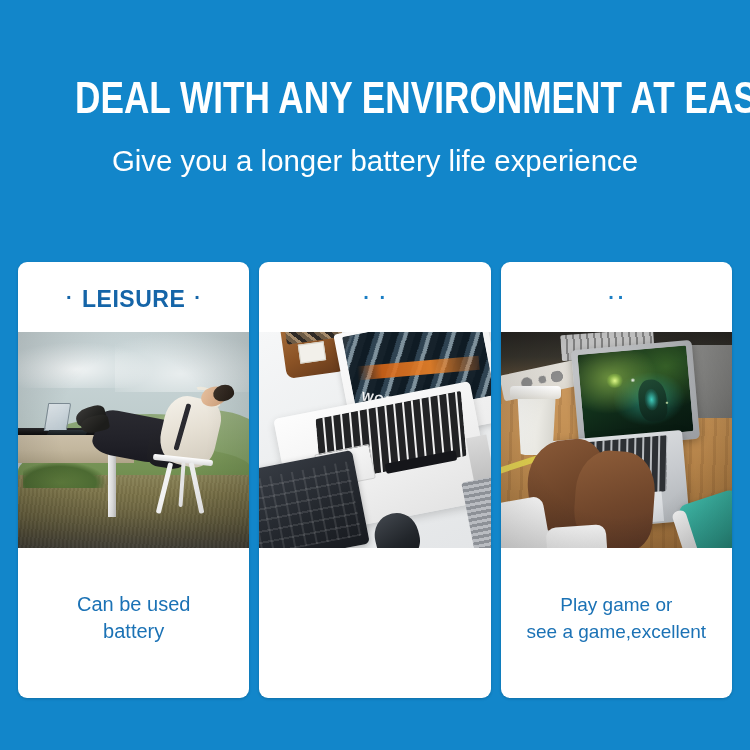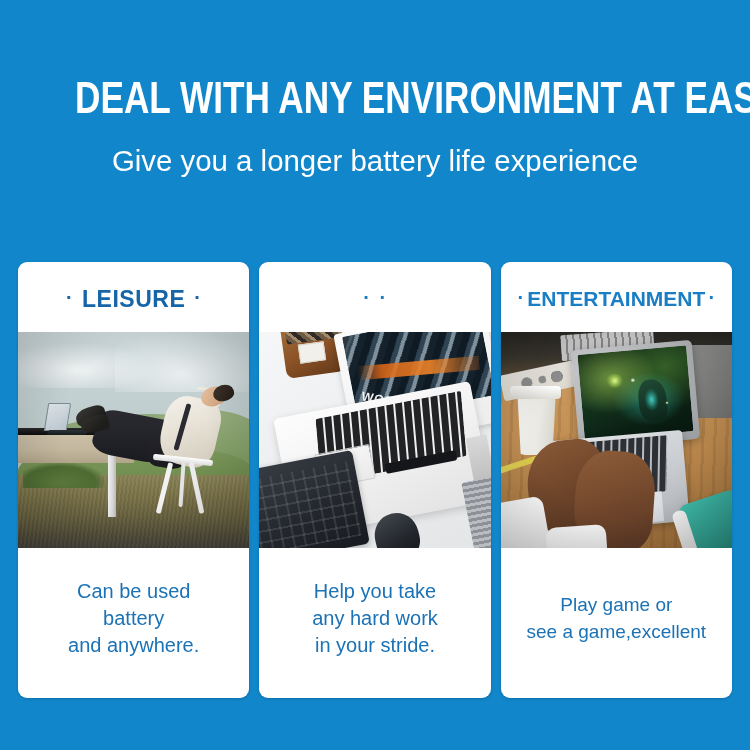--- a/index.html
+++ b/index.html
@@ -570,21 +570,20 @@
       <div class="ph1-hair"></div>
       <div class="ph1-chair-seat"></div>
       <div class="ph1-chair-l1"></div>
       <div class="ph1-chair-l2"></div>
       <div class="ph1-chair-l3"></div>
       <div class="ph1-vig"></div>
     </div>
     <div class="card-caption">
       <span>Can be used</span>
       <span>battery</span>
-      <span>and anywhere.</span>
     </div>
   </div>
 
   <div class="card">
     <div class="card-title">
       <span class="dot">·</span>
       <span class="dot">·</span>
     </div>
     <div class="card-photo ph2">
       <div class="ph2-desk"></div>
@@ -599,31 +598,25 @@
       <div class="ph2-wh2">WORK HARD</div>
       <div class="ph2-base"></div>
       <div class="ph2-keys"></div>
       <div class="ph2-trackpad"></div>
       <div class="ph2-spacebar"></div>
       <div class="ph2-cord"></div>
       <div class="ph2-watch"></div>
       <div class="ph2-ext-kb"></div>
       <div class="ph2-mouse"></div>
     </div>
-    <div class="card-caption">
-      <span>Help you take</span>
-      <span>any hard work</span>
-      <span>in your stride.</span>
-    </div>
   </div>
 
   <div class="card">
     <div class="card-title">
       <span class="dot">·</span>
-      <span>ENTERTAINMENT</span>
       <span class="dot">·</span>
     </div>
     <div class="card-photo ph3">
       <div class="ph3-wood"></div>
       <div class="ph3-topdark"></div>
       <div class="ph3-kb-bg"></div>
       <div class="ph3-strip"></div>
       <div class="ph3-monitor-r"></div>
       <div class="ph3-lid"></div>
       <div class="ph3-game">

